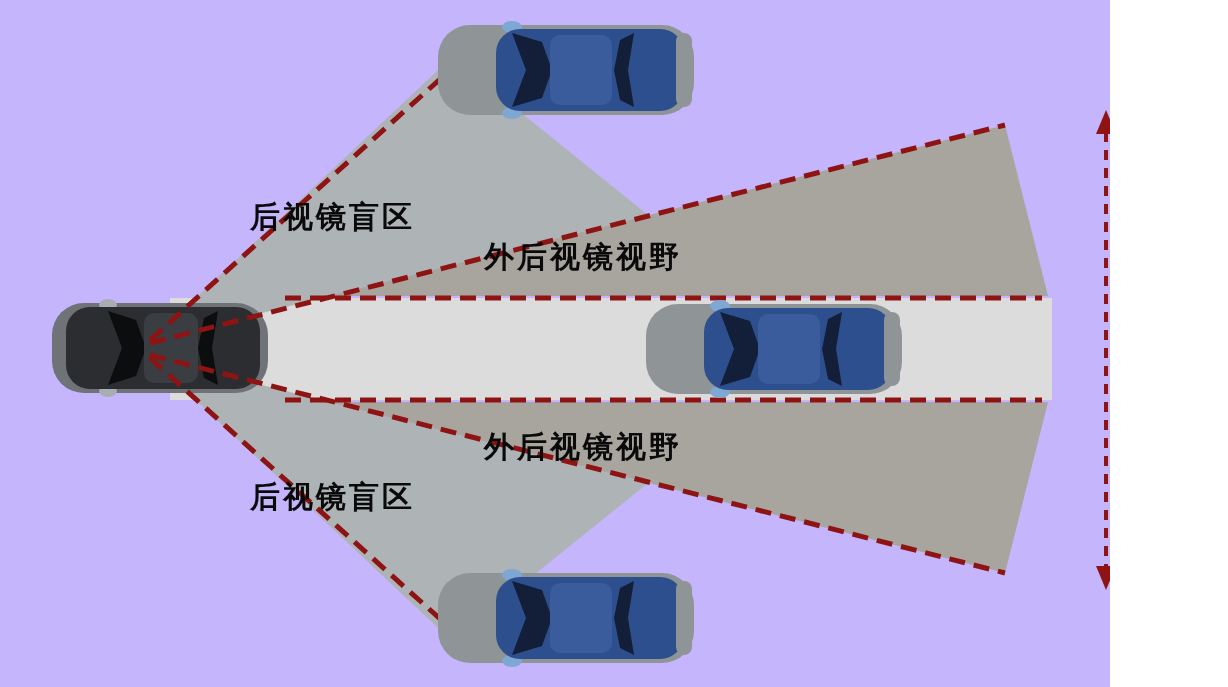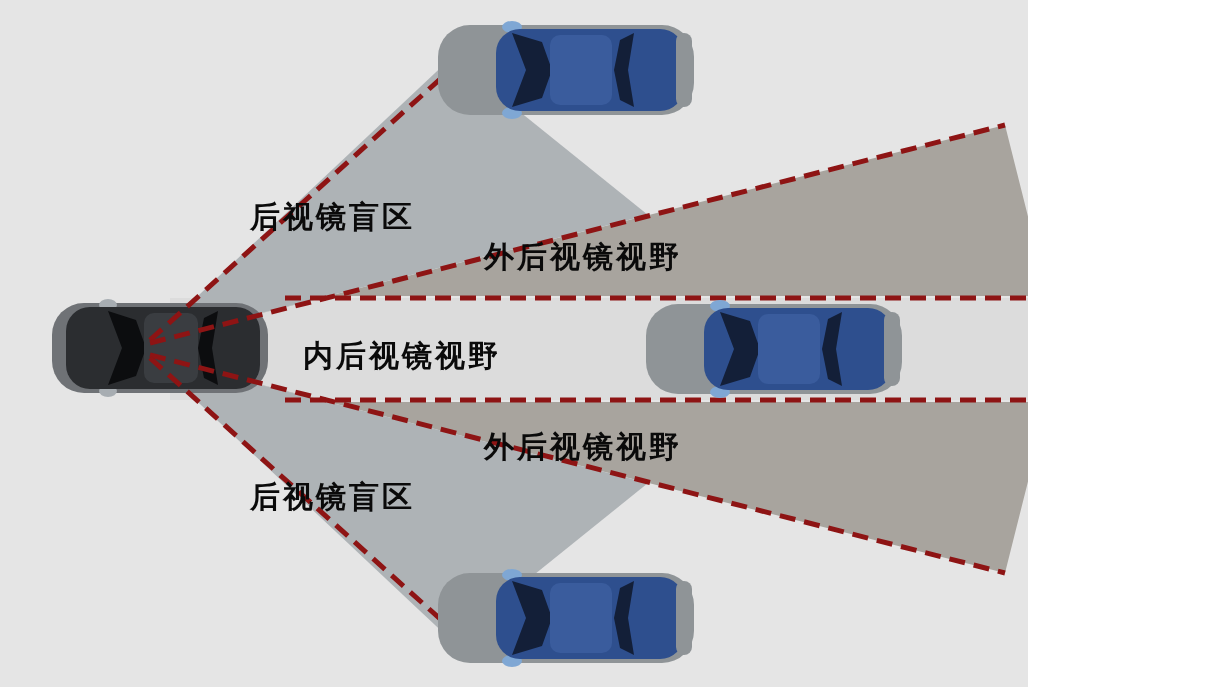--- a/index.html
+++ b/index.html
@@ -2,23 +2,23 @@
 <html><head>
 <meta charset="utf-8">
 <style>
   html, body {
     margin: 0;
     padding: 0;
     background: #ffffff;
   }
   .canvas {
     position: relative;
-    width: 1028px;
+    width: 1110px;
     height: 687px;
-    background: #e5e5e5;
+    background: #c4b5fd;
     overflow: hidden;
     font-family: Liberation Serif, serif;
   }
   .canvas svg {
     position: absolute;
     left: 0;
     top: 0;
   }
   .zone-label {
     position: absolute;
@@ -106,21 +106,20 @@
 
     <use href="#car-blue" transform="translate(438,20)" color="#2e4f8e"></use>
     <use href="#car-blue" transform="translate(646,299)" color="#2e4f8e"></use>
     <use href="#car-blue" transform="translate(438,568)" color="#2e4f8e"></use>
   </svg>
 
   <div class="zone-label label-blind-top">后视镜盲区</div>
 
   <div class="zone-label label-outer-top">外后视镜视野</div>
 
-  <div class="zone-label label-inner">内后视镜视野</div>
 
   <div class="zone-label label-outer-bottom">外后视镜视野</div>
 
   <div class="zone-label label-blind-bottom">后视镜盲区</div>
 
   <div class="vertical-label">传统后视镜可视区域</div>
 
 </div>
 
 </body></html>

